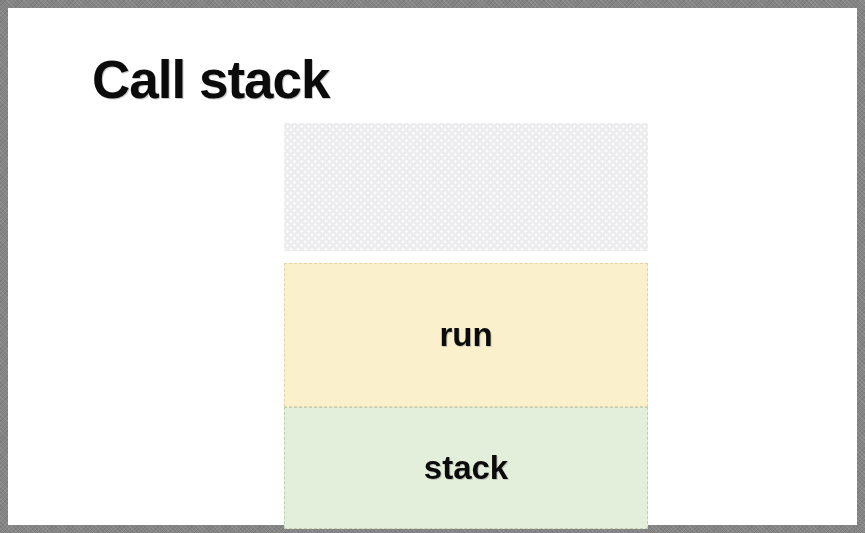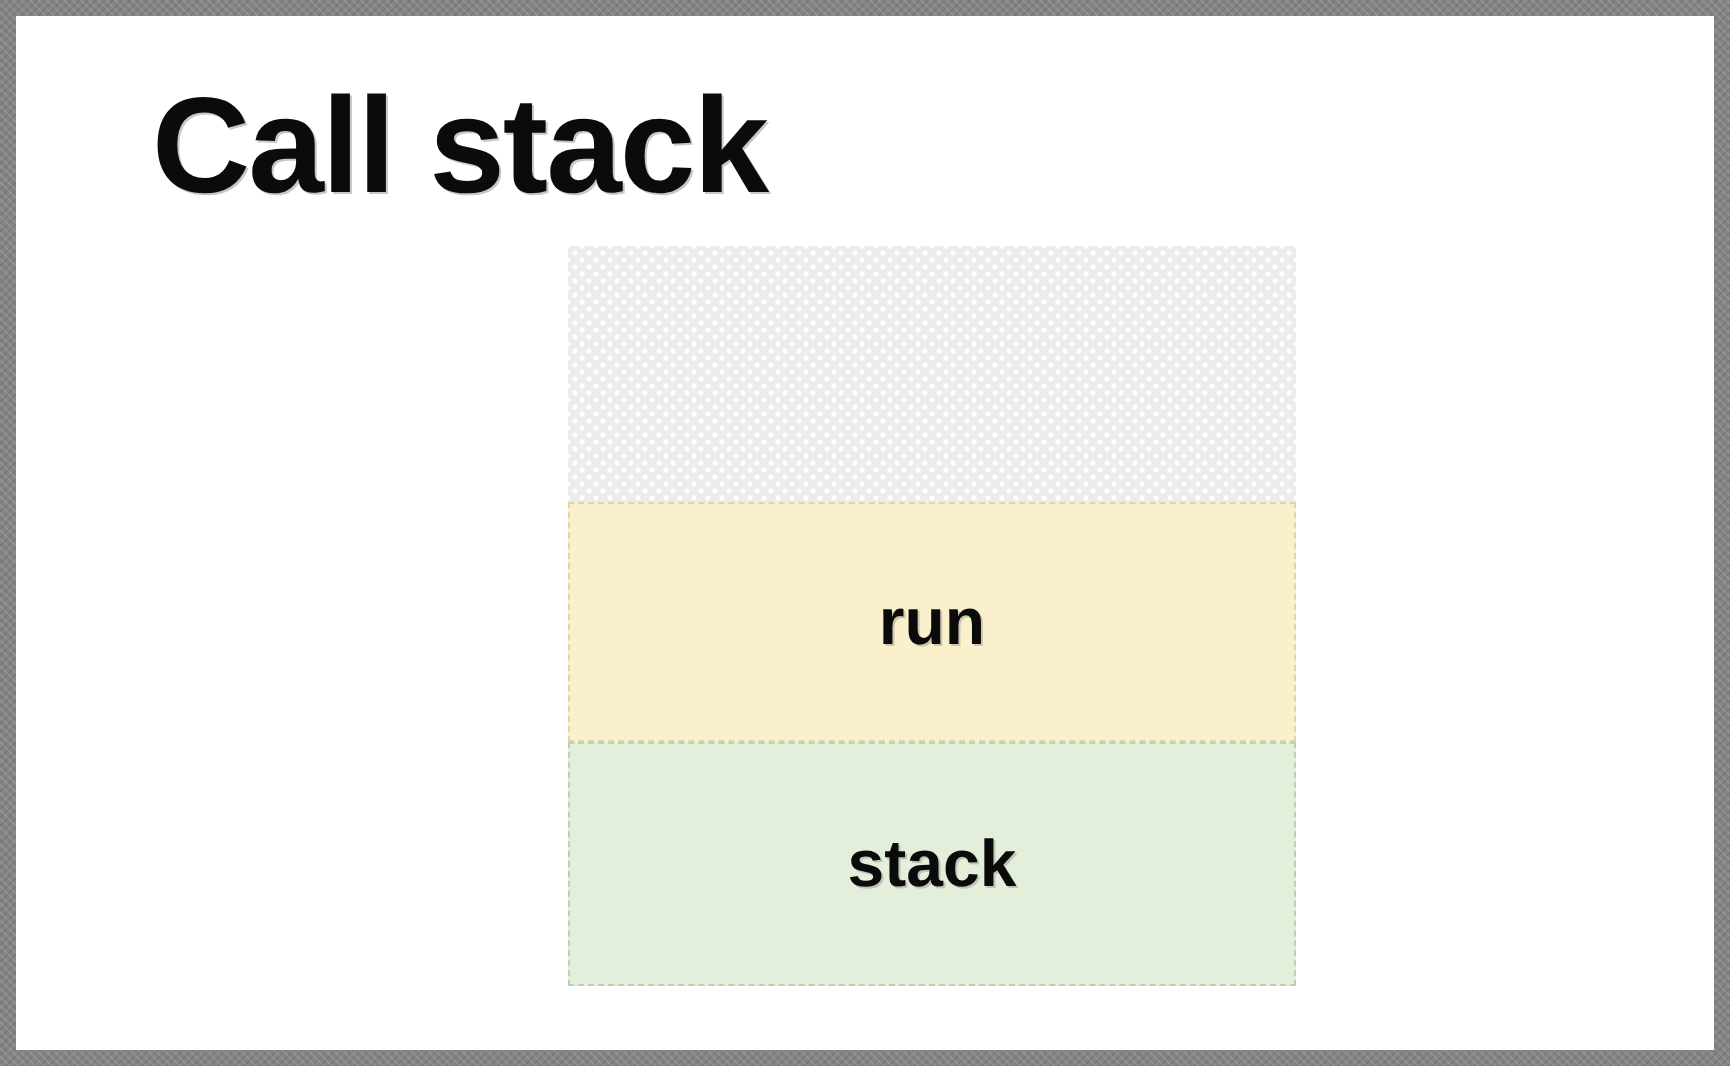--- a/index.html
+++ b/index.html
@@ -23,22 +23,22 @@
     left: 8px;
     top: 8px;
     right: 8px;
     bottom: 8px;
     background: #ffffff;
   }
   .slide-title {
     position: absolute;
     left: 68px;
     top: 26px;
-    margin: 0;
-    font-size: 68px;
+    margin: 16px;
+    font-size: 53px;
     line-height: 1.15;
     font-weight: bold;
     color: #0b0b0b;
     letter-spacing: -1px;
     text-shadow: 1px 1px 0 rgba(130,130,130,0.45);
   }
   .stack {
     position: absolute;
     left: 276px;
     top: 115px;
@@ -61,22 +61,23 @@
   .frame-empty {
     height: 128px;
     background-image:
       radial-gradient(circle, #ffffff 1.1px, rgba(255,255,255,0) 1.4px),
       radial-gradient(circle, #ffffff 1.1px, rgba(255,255,255,0) 1.4px);
     background-size: 7px 7px, 7px 7px;
     background-position: 0 0, 3.5px 3.5px;
   }
   
   .frame-run {
-    height: 120px;
+    height: 144px;
     border: 1px dashed rgba(196,180,128,0.45);
+    margin-top: 12px;
   }
   
   .frame-main {
     height: 122px;
     border: 1px dashed rgba(158,184,146,0.55);
   }
 </style>
 </head>
 <body>
 

